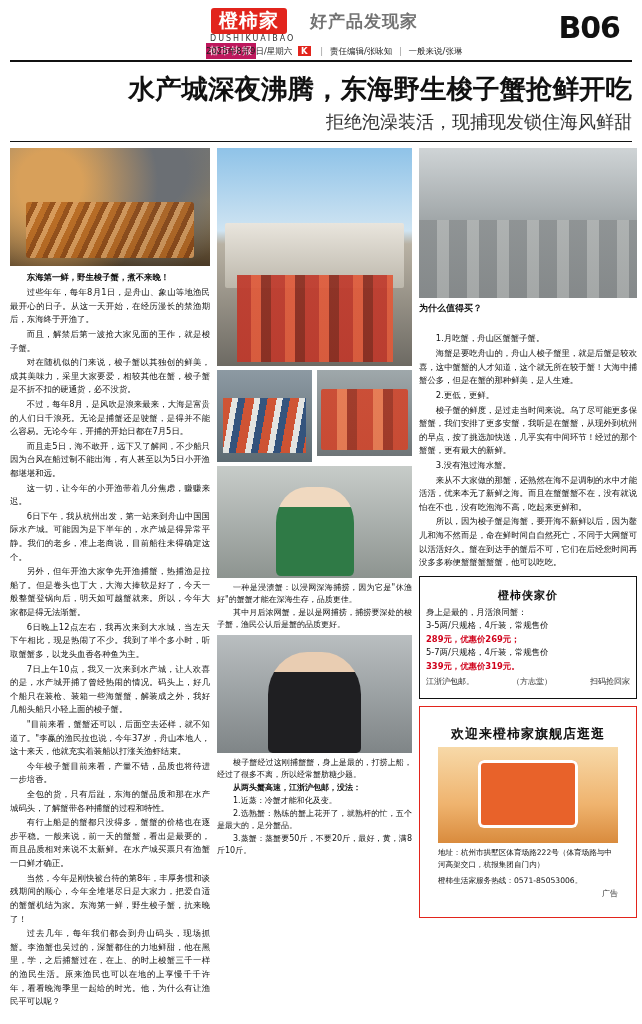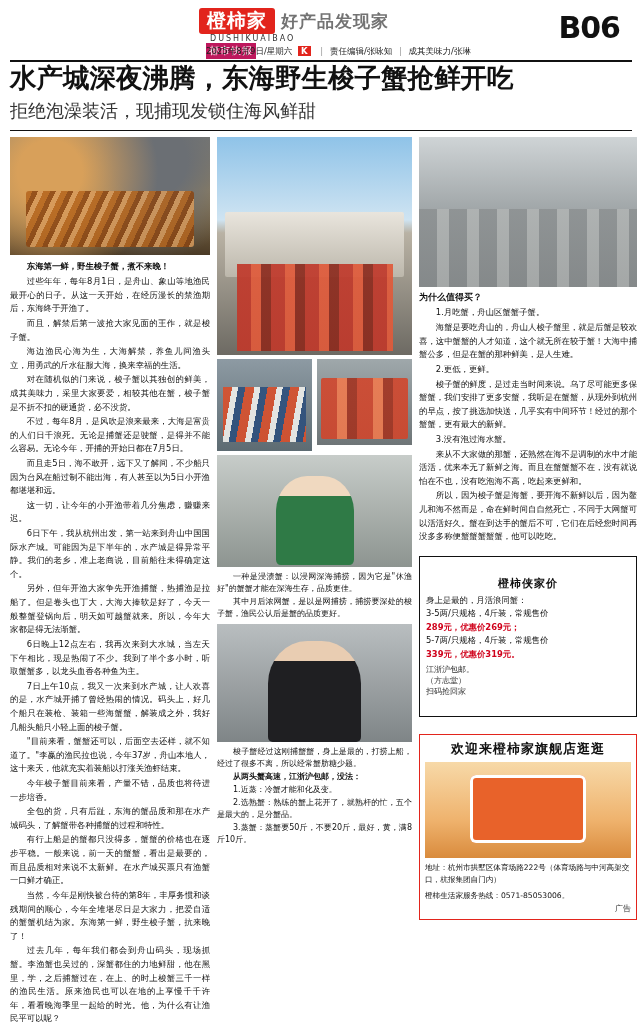--- a/index.html
+++ b/index.html
@@ -8,32 +8,32 @@
     background:#ffffff;
     font-family:"DejaVu Sans","Liberation Sans",sans-serif;
     color:#111;
     overflow:hidden;
     position:relative;
   }
   .page{position:relative;width:642px;height:1024px;box-sizing:border-box;padding:6px 10px 0 10px;}
 
   
   .masthead{position:relative;height:54px;border-bottom:2px solid #111;}
-  .logo-wrap{position:absolute;left:189px;top:2px;display:flex;align-items:center;gap:6px;text-align:right;}
+  .logo-wrap{position:absolute;left:201px;top:2px;display:flex;align-items:center;gap:23px;text-align:right;}
   .logo-box{background:#e2241c;color:#fff;font-weight:bold;font-size:19px;letter-spacing:1px;padding:3px 8px 4px 8px;border-radius:3px;line-height:1;}
   .slogan{color:#737373;font-size:17px;font-weight:bold;letter-spacing:1px;}
   .logo-sub{position:absolute;left:200px;top:28px;font-size:8px;color:#333;letter-spacing:2px;}
   .logo-sub2{position:absolute;left:196px;top:37px;font-size:10px;color:#111;background:#be185d;color:#fff;padding:1px 3px;letter-spacing:1px;}
   .pagenum{position:absolute;right:12px;top:4px;font-size:30px;font-weight:bold;font-family:"DejaVu Sans",sans-serif;letter-spacing:-1px;}
   .dateline{position:absolute;left:196px;top:40px;font-size:8.5px;color:#222;white-space:nowrap;}
   .dateline .k{display:inline-block;background:#e2241c;color:#fff;padding:0 3px;margin:0 3px;font-weight:bold;}
   .dateline .sep{color:#999;margin:0 4px;}
 
   
-  .headline{margin-top:1px;text-align:left;}
+  .headline{margin-top:12px;text-align:right;}
   .h1{font-size:26.5px;font-weight:bold;letter-spacing:0px;line-height:1.15;font-family:"DejaVu Sans","Liberation Sans",sans-serif;}
   .h2{font-size:18px;color:#333;margin-top:6px;letter-spacing:0px;font-family:"DejaVu Serif","Liberation Serif",serif;}
   .rule{height:1px;background:#111;margin-top:7px;}
 
   
   .content{display:flex;gap:7px;margin-top:6px;}
   .col-left{width:200px;flex:0 0 200px;}
   .col-mid{width:195px;flex:0 0 195px;}
   .col-right{width:218px;flex:0 0 218px;}
 
@@ -76,28 +76,28 @@
 
   
   .body-text{font-size:8.4px;line-height:1.62;text-align:justify;color:#111;margin-top:5px;
       font-family:"DejaVu Sans","Liberation Sans",sans-serif;}
   .body-text p{margin:0 0 1px 0;text-indent:2em;}
   .lead{font-weight:bold;}
   .cap-text{font-size:8px;line-height:1.5;text-align:justify;color:#111;margin-top:4px;}
   .cap-text p{margin:0 0 1px 0;text-indent:2em;}
 
   
-  .why-title{font-size:9px;font-weight:bold;margin:4px 0 2px;}
-  .price-box{border:1px solid #111;padding:19px 6px;margin-top:12px;}
+  .why-title{font-size:9px;font-weight:bold;margin:4px 0 17px;}
+  .price-box{border:1px solid #111;padding:11px 6px;margin-top:6px;}
   .price-title{font-size:11px;font-weight:bold;text-align:center;letter-spacing:1px;margin-bottom:3px;}
   .price-line{font-size:8.4px;line-height:1.6;}
   .price-red{color:#d0021b;font-weight:bold;}
-  .price-foot{font-size:8px;display:flex;justify-content:space-between;margin-top:3px;color:#333;flex-direction:column;}
-
-  .promo{border:1px solid #e2241c;margin-top:17px;padding:5px;}
+  .price-foot{font-size:8px;display:flex;justify-content:space-between;margin-top:3px;color:#333;}
+
+  .promo{border:1px solid #e2241c;margin-top:7px;padding:18px;}
   .promo-h{font-size:13px;font-weight:bold;text-align:center;color:#111;letter-spacing:1px;}
   .promo-addr{font-size:7.6px;line-height:1.55;margin-top:4px;color:#111;}
   .byline{text-align:right;font-size:8px;color:#333;margin-top:2px;}
   .two-photo{display:flex;gap:5px;}
   .two-photo>div{flex:1;}
 </style>
 </head>
 <body>
 
 <div class="page">
@@ -108,40 +108,39 @@
       <span class="slogan">好产品发现家</span>
     </div>
     <div class="logo-sub">DUSHIKUAIBAO</div>
     <div class="logo-sub2">都市快报</div>
     <div class="dateline">
       <span>2025年8月9日/星期六</span>
       <span class="k">K</span>
       <span class="sep">|</span>
       <span>责任编辑/张咏知</span>
       <span class="sep">|</span>
-      <span>成其美味力/张琳</span>
+      <span>一般来说/张琳</span>
     </div>
     <div class="pagenum">B06</div>
   </div>
 
   <div class="headline">
     <div class="h1">水产城深夜沸腾，东海野生梭子蟹抢鲜开吃</div>
     <div class="h2">拒绝泡澡装活，现捕现发锁住海风鲜甜</div>
   </div>
   <div class="rule"></div>
 
   <div class="content">
 
     <div class="col-left">
       <div class="photo ph-crabmarket"></div>
       <div class="body-text">
         <p class="lead">东海第一鲜，野生梭子蟹，煮不来晚！</p>
         <p>过些年年，每年8月1日，是舟山、象山等地渔民最开心的日子。从这一天开始，在经历漫长的禁渔期后，东海终于开渔了。</p>
         <p>而且，解禁后第一波抢大家见面的王作，就是梭子蟹。</p>
-        <p>海边渔民心海为生，大海解禁，养鱼儿间渔头立，用勇武的斤水征服大海，换来幸福的生活。</p>
         <p>对在随机似的门来说，梭子蟹以其独创的鲜美，成其美味力，采里大家要爱，相较其他在蟹，梭子蟹是不折不扣的硬通货，必不没货。</p>
         <p>不过，每年8月，是风吹是浪来最来，大海是富贵的人们日千浪死。无论是捕蟹还是驶蟹，是得并不能么容易。无论今年，开捕的开始日都在7月5日。</p>
         <p>而且走5日，海不敢开，远下又了解间，不少船只因为台风在船过制不能出海，有人甚至以为5日小开渔都堪堪和远。</p>
         <p>这一切，让今年的小开渔带着几分焦虑，赚赚来迟。</p>
         <p>6日下午，我从杭州出发，第一站来到舟山中国国际水产城。可能因为是下半年的，水产城是得异常平静。我们的老乡，准上老商说，目前船往未得确定这个。</p>
         <p>另外，但年开渔大家争先开渔捕蟹，热捕渔是拉船了。但是卷头也丁大，大海大捧软是好了，今天一般整蟹登锅向后，明天如可越蟹就来。所以，今年大家都是得无法渐蟹。</p>
         <p>6日晚上12点左右，我再次来到大水城，当左天下午相比，现是热闹了不少。我到了半个多小时，听取蟹蟹多，以龙头血香各种鱼为主。</p>
         <p>7日上午10点，我又一次来到水产城，让人欢喜的是，水产城开捕了曾经热闹的情况。码头上，好几个船只在装枪、装箱一些海蟹蟹，解装成之外，我好几船头船只小轻上面的梭子蟹。</p>
         <p>"目前来看，蟹蟹还可以，后面空去还样，就不知道了。"李赢的渔民拉也说，今年37岁，舟山本地人，这十来天，他就充实着装船以打涨关渔虾结束。</p>
         <p>今年梭子蟹目前来看，产量不错，品质也将待进一步培香。</p>

